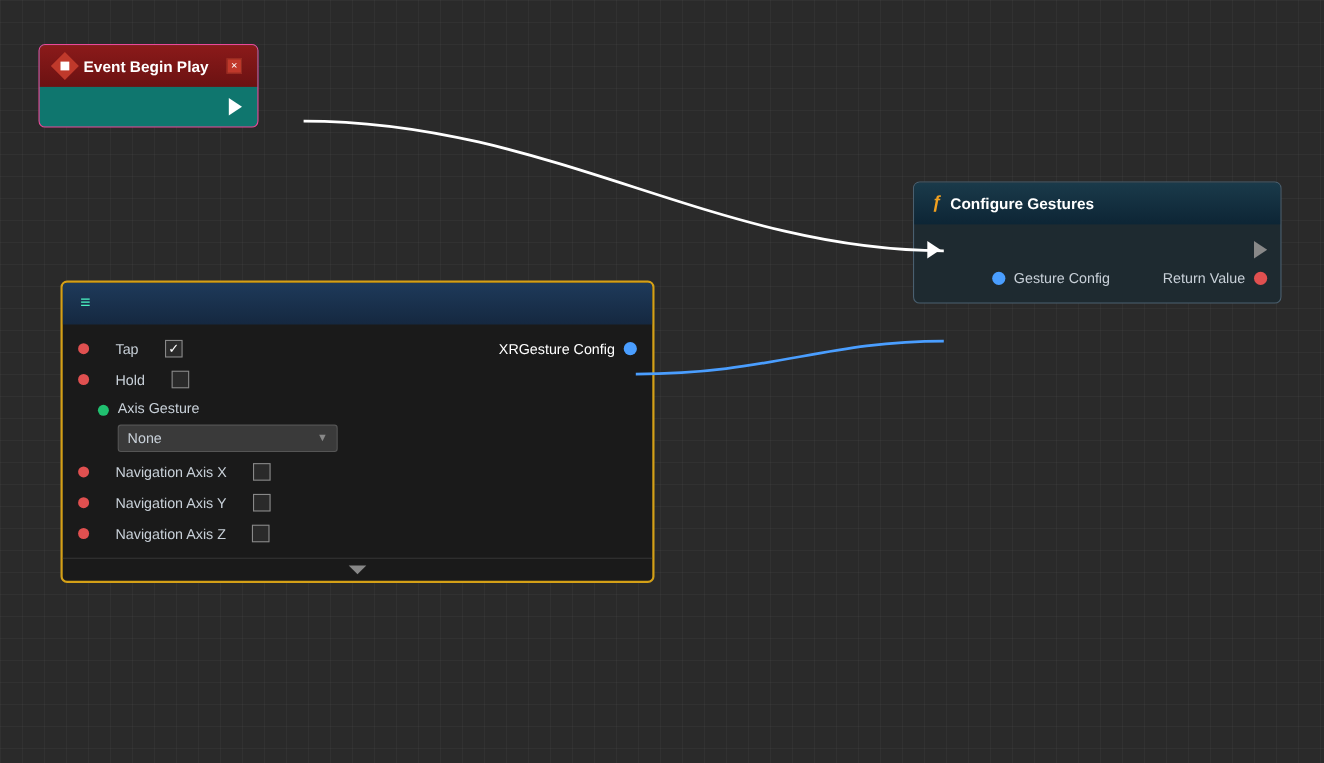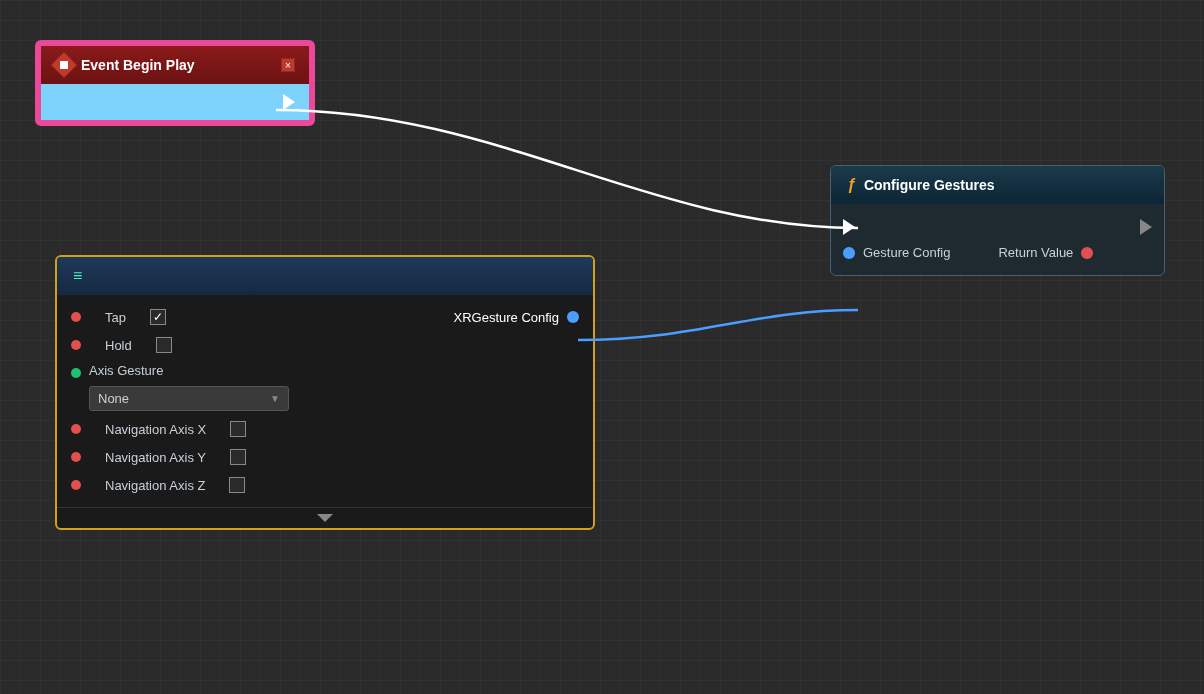--- a/index.html
+++ b/index.html
@@ -15,23 +15,23 @@
       overflow: hidden;
       position: relative;
       font-family: 'Segoe UI', Arial, sans-serif;
     }
 
     
     .node-event {
       position: absolute;
       left: 35px;
       top: 40px;
-      width: 280px;
-      background: #7dd3fc;
-      border: 6px solid #ec4899;
+      width: 200px;
+      background: #0f766e;
+      border: 1px solid #ec4899;
       border-radius: 6px;
       overflow: hidden;
     }
 
     .node-event-header {
       background: linear-gradient(180deg, #8b1a1a 0%, #6b1212 100%);
       padding: 10px 14px;
       display: flex;
       align-items: center;
       gap: 8px;
@@ -130,21 +130,21 @@
     }
 
     .node-configure-body {
       padding: 10px 0;
     }
 
     .node-row {
       display: flex;
       align-items: center;
       padding: 5px 12px;
-      justify-content: flex-start;
+      justify-content: flex-end;
     }
 
     .node-row-left {
       display: flex;
       align-items: center;
       gap: 8px;
     }
 
     .node-row-right {
       display: flex;
@@ -252,21 +252,21 @@
       justify-content: center;
     }
 
     .checkbox-checked::after {
       content: '✓';
       color: white;
       font-size: 12px;
     }
 
     .axis-section {
-      padding: 4px 14px 4px 14px;
+      padding: 4px 14px 4px 32px;
     }
 
     .axis-label {
       color: #c8d0d8;
       font-size: 13px;
       margin-bottom: 4px;
     }
 
     .axis-dropdown {
       display: flex;

